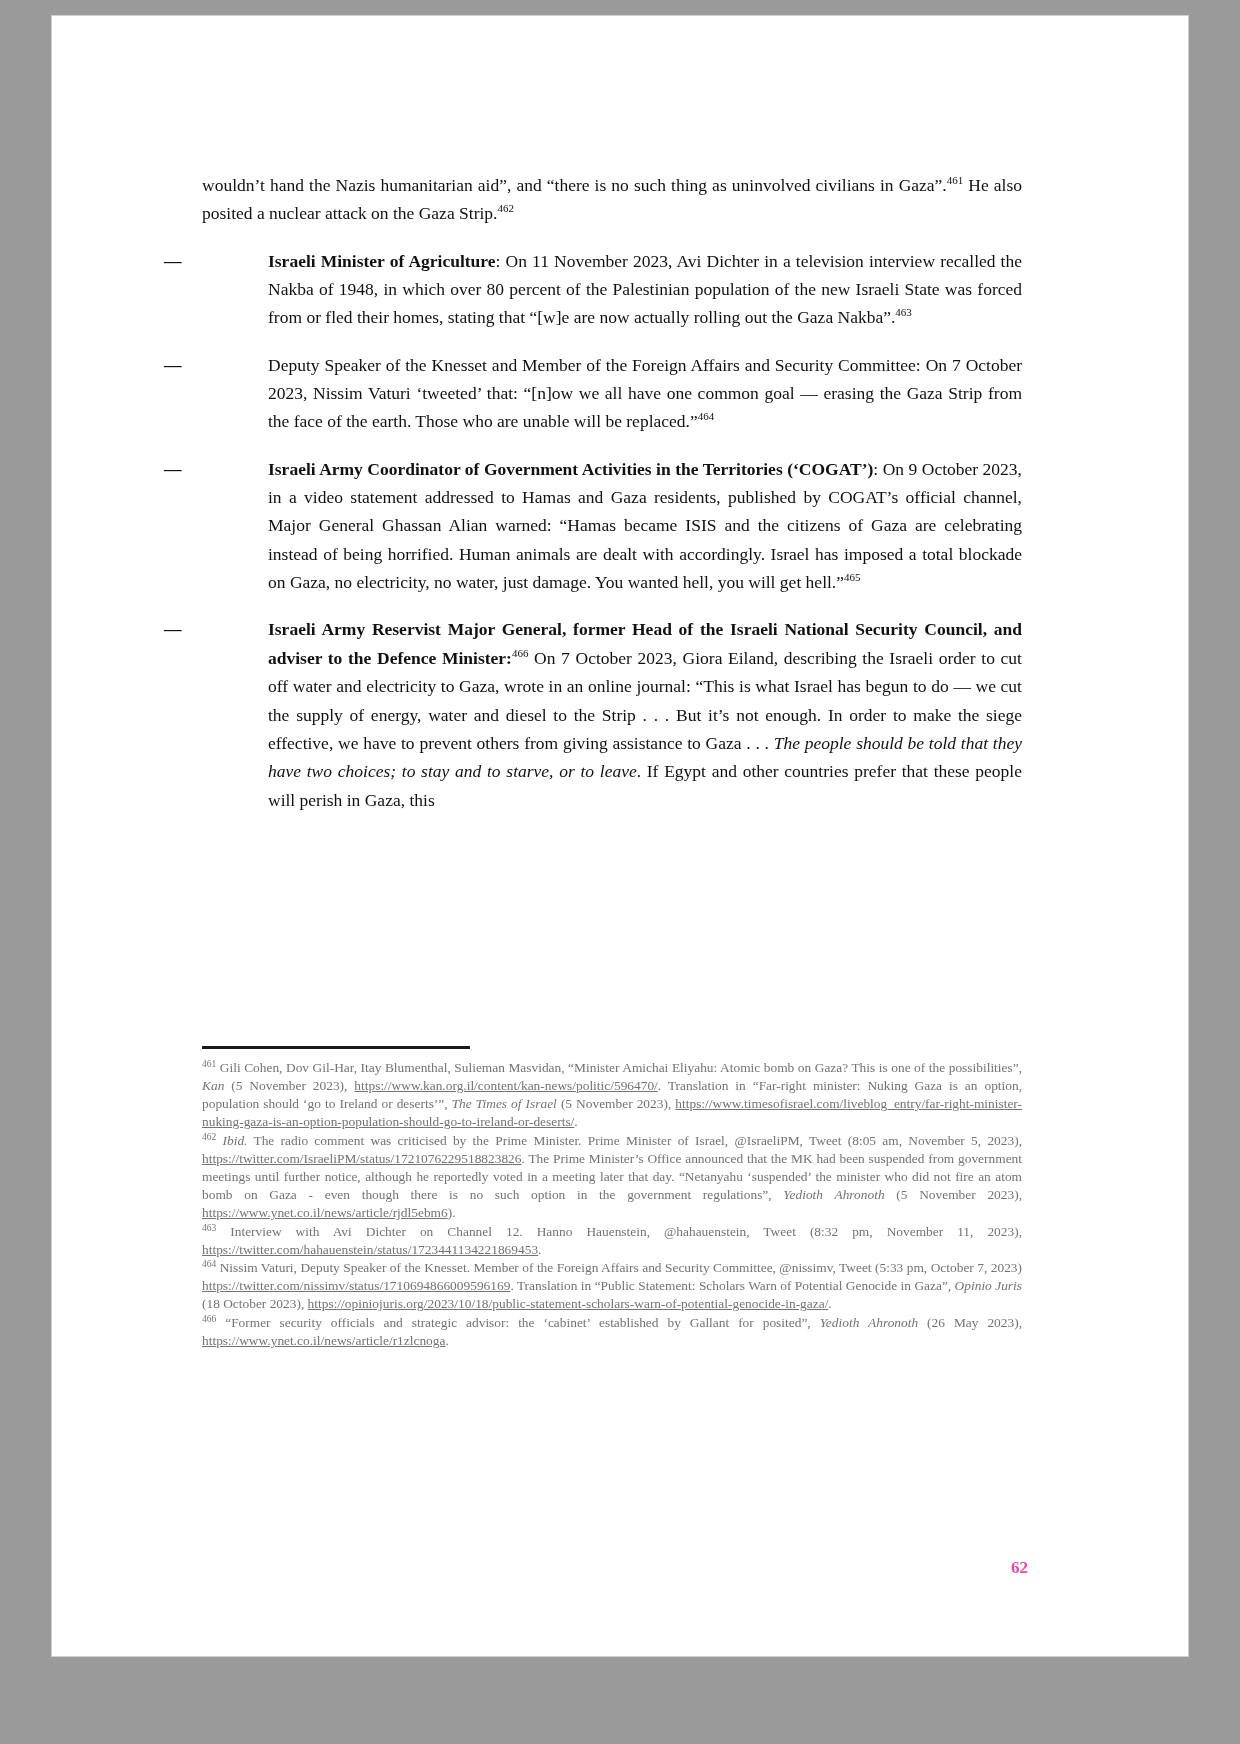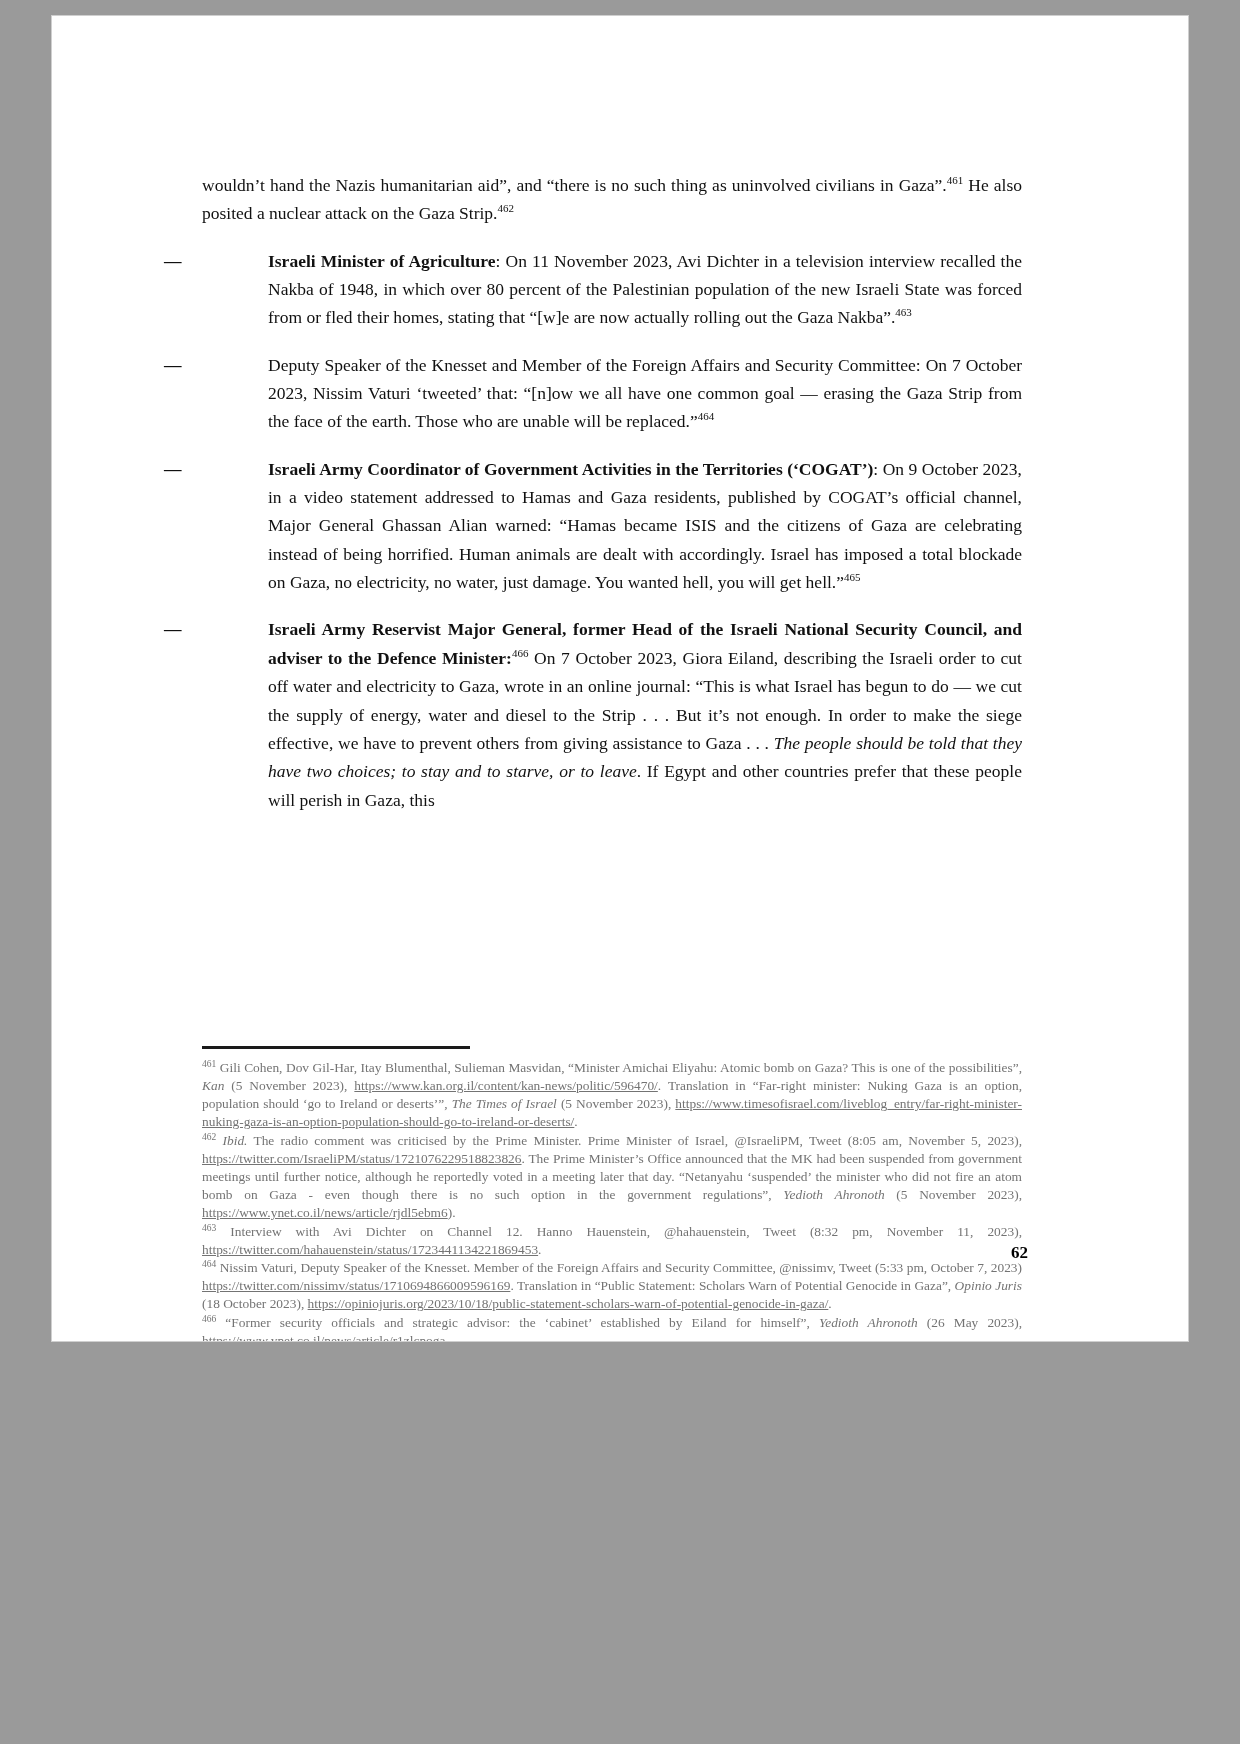--- a/index.html
+++ b/index.html
@@ -8,21 +8,21 @@
     background: #9a9a9a;
   }
   body {
     width: 1240px;
     height: 1744px;
     font-family: "Liberation Serif", serif;
   }
   .page {
     position: relative;
     width: 1136px;
-    height: 1325px;
+    height: 1640px;
     margin: 16px auto 0 auto;
     background: #ffffff;
     box-shadow: 0 0 0 1px #cfcfcf;
     overflow: hidden;
   }
   .page-inner {
     position: absolute;
     left: 150px;
     top: 155px;
     width: 820px;
@@ -79,21 +79,21 @@
   }
   .lnk {
     text-decoration: underline;
   }
   .page-number {
     position: absolute;
     right: 160px;
     bottom: 78px;
     font-size: 17px;
     font-weight: bold;
-    color: #000000;
+    color: #ec4899;
   }
 </style>
 </head>
 <body>
 
 <div class="page">
   <div class="page-inner">
     <div id="paragraphs">
         <p class="body-para"><span>wouldn’t hand the Nazis humanitarian aid”, and “there is no such thing as uninvolved civilians in Gaza”.</span><sup>461</sup><span> He also posited a nuclear attack on the Gaza Strip.</span><sup>462</sup></p>
         <p class="body-para hanging"><span class="dash">—</span><span style="font-weight: bold;">Israeli Minister of Agriculture</span><span>: On 11 November 2023, Avi Dichter in a television interview recalled the Nakba of 1948, in which over 80 percent of the Palestinian population of the new Israeli State was forced from or fled their homes, stating that “[w]e are now actually rolling out the Gaza Nakba”.</span><sup>463</sup></p>
@@ -103,18 +103,18 @@
       </div>
   </div>
 
   <div class="footnotes">
     <div class="fn-rule"></div>
     <div id="footnotes">
         <p class="fn"><sup>461</sup><span> Gili Cohen, Dov Gil-Har, Itay Blumenthal, Sulieman Masvidan, “Minister Amichai Eliyahu: Atomic bomb on Gaza? This is one of the possibilities”, </span><span style="font-style: italic;">Kan</span><span> (5 November 2023), </span><span class="lnk">https://www.kan.org.il/content/kan-news/politic/596470/</span><span>. Translation in “Far-right minister: Nuking Gaza is an option, population should ‘go to Ireland or deserts’”, </span><span style="font-style: italic;">The Times of Israel</span><span> (5 November 2023), </span><span class="lnk">https://www.timesofisrael.com/liveblog_entry/far-right-minister-nuking-gaza-is-an-option-population-should-go-to-ireland-or-deserts/</span><span>.</span></p>
         <p class="fn"><sup>462</sup><span> </span><span style="font-style: italic;">Ibid.</span><span> The radio comment was criticised by the Prime Minister. Prime Minister of Israel, @IsraeliPM, Tweet (8:05 am, November 5, 2023), </span><span class="lnk">https://twitter.com/IsraeliPM/status/1721076229518823826</span><span>. The Prime Minister’s Office announced that the MK had been suspended from government meetings until further notice, although he reportedly voted in a meeting later that day. “Netanyahu ‘suspended’ the minister who did not fire an atom bomb on Gaza - even though there is no such option in the government regulations”, </span><span style="font-style: italic;">Yedioth Ahronoth</span><span> (5 November 2023), </span><span class="lnk">https://www.ynet.co.il/news/article/rjdl5ebm6</span><span>).</span></p>
         <p class="fn"><sup>463</sup><span> Interview with Avi Dichter on Channel 12. Hanno Hauenstein, @hahauenstein, Tweet (8:32 pm, November 11, 2023), </span><span class="lnk">https://twitter.com/hahauenstein/status/1723441134221869453</span><span>.</span></p>
         <p class="fn"><sup>464</sup><span> Nissim Vaturi, Deputy Speaker of the Knesset. Member of the Foreign Affairs and Security Committee, @nissimv, Tweet (5:33 pm, October 7, 2023) </span><span class="lnk">https://twitter.com/nissimv/status/1710694866009596169</span><span>. Translation in “Public Statement: Scholars Warn of Potential Genocide in Gaza”, </span><span style="font-style: italic;">Opinio Juris</span><span> (18 October 2023), </span><span class="lnk">https://opiniojuris.org/2023/10/18/public-statement-scholars-warn-of-potential-genocide-in-gaza/</span><span>.</span></p>
-        <p class="fn"><sup>466</sup><span> “Former security officials and strategic advisor: the ‘cabinet’ established by Eiland for himself”, </span><span style="font-style: italic;">Yedioth Ahronoth</span><span> (26 May 2023), </span><span class="lnk">https://www.ynet.co.il/news/article/r1zlcnoga</span><span>.</span></p>
+        <p class="fn"><sup>466</sup><span> “Former security officials and strategic advisor: the ‘cabinet’ established by Gallant for posited”, </span><span style="font-style: italic;">Yedioth Ahronoth</span><span> (26 May 2023), </span><span class="lnk">https://www.ynet.co.il/news/article/r1zlcnoga</span><span>.</span></p>
       </div>
   </div>
 
   <div class="page-number">62</div>
 </div>
 
 </body></html>

